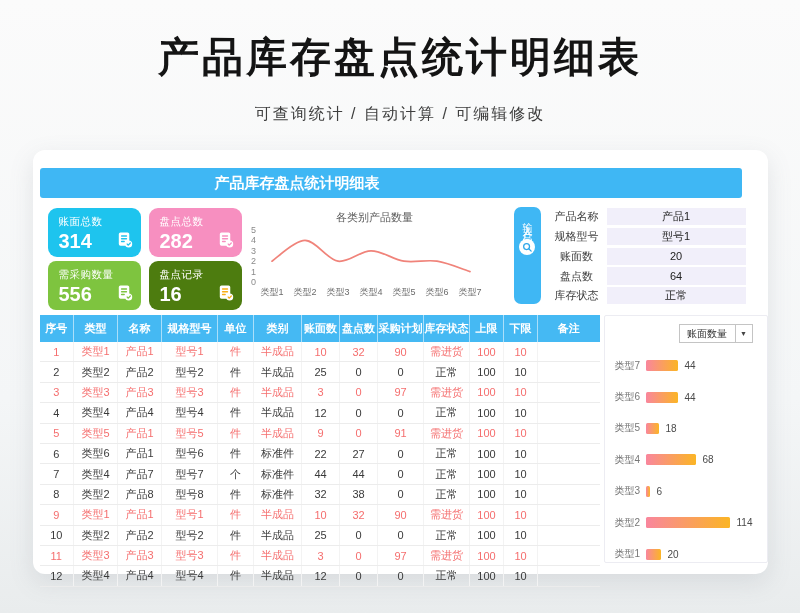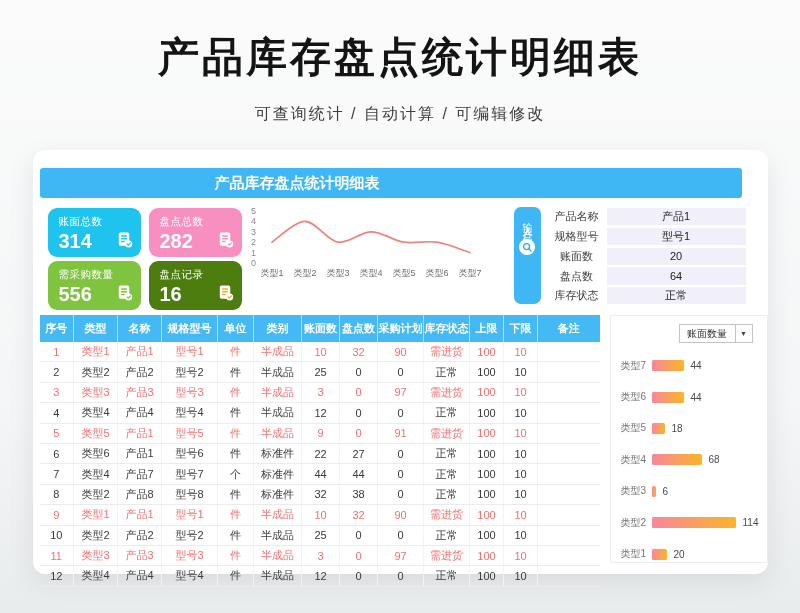--- a/index.html
+++ b/index.html
@@ -33,21 +33,21 @@
   .qlabel{width:58px;display:flex;align-items:center;justify-content:center;font-size:11px;color:#3c3c3c;}
   .qvalue{flex:1;background:#f1effa;display:flex;align-items:center;justify-content:center;font-size:11px;color:#222;}
   
   .bottom{display:flex;margin-top:7px;}
   table.grid{border-collapse:collapse;table-layout:fixed;width:560px;font-size:11px;}
   .grid th{background:#45b9f3;color:#fff;font-weight:700;height:27px;border-right:1px solid rgba(255,255,255,.55);padding:0;}
   .grid th:last-child{border-right:none;text-align:center;}
   .grid td{height:19.4px;text-align:center;color:#3a3a3a;border-bottom:1px solid #ececec;border-right:1px solid #f3f3f3;padding:0;}
   .grid td:last-child{border-right:none;}
   .grid tr.alert td{color:#f56e6e;}
-  .bar-panel{width:182px;margin-left:10px;border:1px solid #ececf2;border-radius:2px;background:#fff;box-sizing:border-box;
+  .bar-panel{width:182px;margin-left:4px;border:1px solid #ececf2;border-radius:2px;background:#fff;box-sizing:border-box;
              height:248px;padding:8px 6px 0 10px;display:flex;flex-direction:column;}
   .dropdown{display:flex;width:72px;height:17px;border:1px solid #c4c4c4;margin-left:auto;margin-right:8px;cursor:pointer;background:#fff;box-sizing:content-box;}
   .dropdown-label{flex:1;font-size:10px;line-height:17px;text-align:center;color:#333;}
   .dropdown-arrow{width:16px;border-left:1px solid #c4c4c4;font-size:7px;line-height:17px;text-align:center;color:#444;}
   .bars{margin-top:7px;}
   .brow{display:flex;align-items:center;height:31.4px;}
   .blabel{width:31px;font-size:10px;color:#767676;flex:none;}
   .bbar{height:11px;border-radius:1.5px;background:linear-gradient(90deg,#f9869d,#fbb525);flex:none;}
   .bval{font-size:10px;color:#4a4a4a;margin-left:7px;}
 </style>
@@ -79,21 +79,21 @@
     <div class="stat-value">282</div>
     <span class="stat-icon"><svg width="19" height="19" viewBox="0 0 20 20">
   <rect x="4" y="2.5" width="11" height="14" rx="1.8" fill="#fff"></rect>
   <rect x="6.2" y="5.6" width="6.6" height="1.5" rx="0.7" fill="#f78fc0"></rect>
   <rect x="6.2" y="8.5" width="6.6" height="1.5" rx="0.7" fill="#f78fc0"></rect>
   <rect x="6.2" y="11.4" width="4.2" height="1.5" rx="0.7" fill="#f78fc0"></rect>
   <circle cx="14.4" cy="14.8" r="3.7" fill="#fff"></circle>
   <path d="M12.8 14.8 l1.2 1.2 l2.1 -2.3" stroke="#f78fc0" stroke-width="1.3" fill="none" stroke-linecap="round" stroke-linejoin="round"></path>
             </svg></span>
         </div>
-        <div class="stat-card" style="background: rgb(126, 196, 63);">
+        <div class="stat-card" style="background: rgb(126, 196, 63); border-radius: 8px;">
           <div class="stat-label">需采购数量</div>
     <div class="stat-value">556</div>
     <span class="stat-icon"><svg width="19" height="19" viewBox="0 0 20 20">
   <rect x="4" y="2.5" width="11" height="14" rx="1.8" fill="#fff"></rect>
   <rect x="6.2" y="5.6" width="6.6" height="1.5" rx="0.7" fill="#7ec43f"></rect>
   <rect x="6.2" y="8.5" width="6.6" height="1.5" rx="0.7" fill="#7ec43f"></rect>
   <rect x="6.2" y="11.4" width="4.2" height="1.5" rx="0.7" fill="#7ec43f"></rect>
   <circle cx="14.4" cy="14.8" r="3.7" fill="#fff"></circle>
   <path d="M12.8 14.8 l1.2 1.2 l2.1 -2.3" stroke="#7ec43f" stroke-width="1.3" fill="none" stroke-linecap="round" stroke-linejoin="round"></path>
             </svg></span>
@@ -106,20 +106,21 @@
   <rect x="6.2" y="5.6" width="6.6" height="1.5" rx="0.7" fill="#f9ae14"></rect>
   <rect x="6.2" y="8.5" width="6.6" height="1.5" rx="0.7" fill="#f9ae14"></rect>
   <rect x="6.2" y="11.4" width="4.2" height="1.5" rx="0.7" fill="#f9ae14"></rect>
   <circle cx="14.4" cy="14.8" r="3.7" fill="#fff"></circle>
   <path d="M12.8 14.8 l1.2 1.2 l2.1 -2.3" stroke="#f9ae14" stroke-width="1.3" fill="none" stroke-linecap="round" stroke-linejoin="round"></path>
             </svg></span>
         </div>
       </div>
 
     <div class="chart-area">
+      <div class="chart-title">各类别产品数量</div>
       <div id="line-chart"><svg width="256" height="74" viewBox="0 0 256 74">
             <text x="10" y="7.0" font-size="9" fill="#8a8a8a" text-anchor="end">5</text>
             <text x="10" y="17.4" font-size="9" fill="#8a8a8a" text-anchor="end">4</text>
             <text x="10" y="27.8" font-size="9" fill="#8a8a8a" text-anchor="end">3</text>
             <text x="10" y="38.2" font-size="9" fill="#8a8a8a" text-anchor="end">2</text>
             <text x="10" y="48.6" font-size="9" fill="#8a8a8a" text-anchor="end">1</text>
             <text x="10" y="59.0" font-size="9" fill="#8a8a8a" text-anchor="end">0</text>
             <text x="26" y="69" font-size="9" fill="#6b6b6b" text-anchor="middle">类型1</text>
             <text x="59" y="69" font-size="9" fill="#6b6b6b" text-anchor="middle">类型2</text>
             <text x="92" y="69" font-size="9" fill="#6b6b6b" text-anchor="middle">类型3</text>

